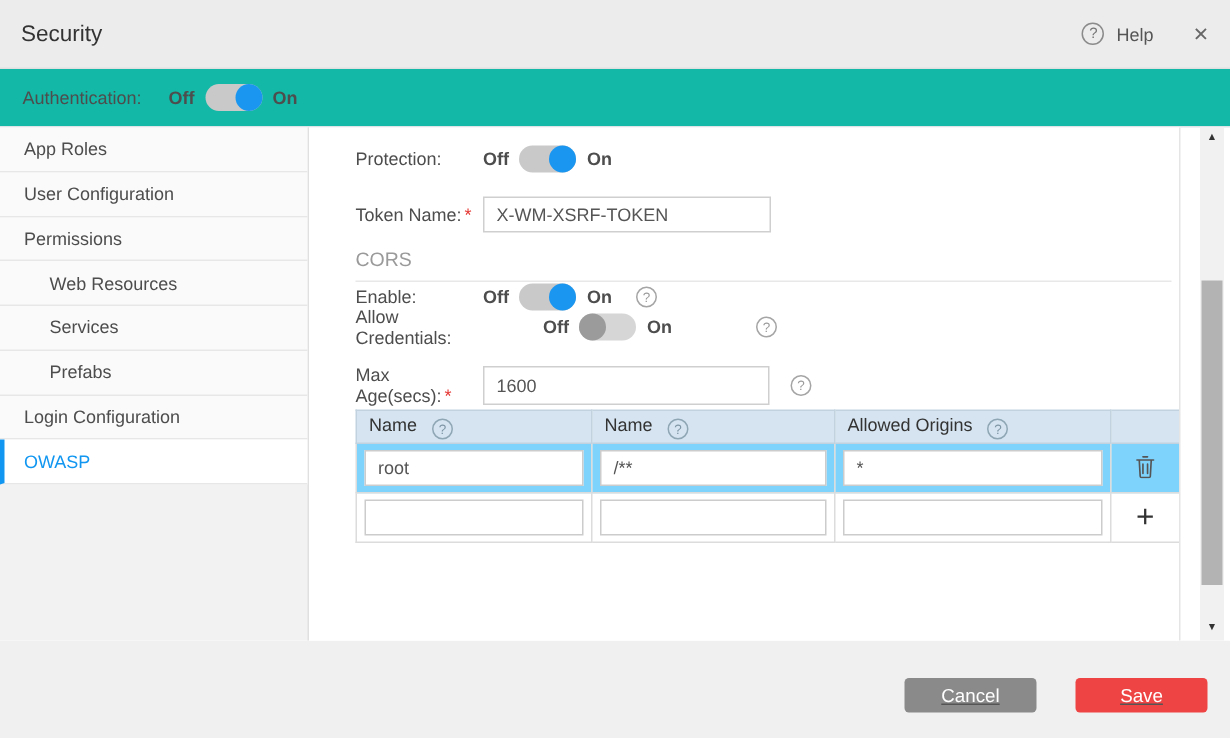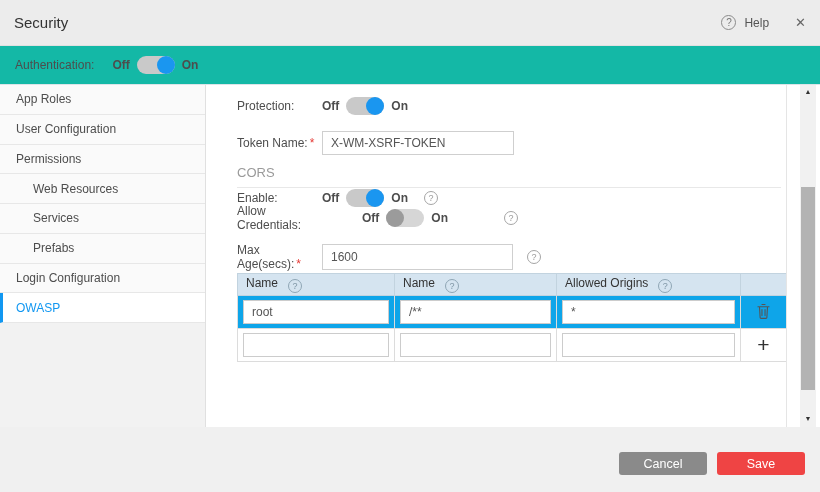--- a/index.html
+++ b/index.html
@@ -64,40 +64,40 @@
   .help-after-tog { margin-left:16px; }
   .help-after-inp { margin-left:14px; }
   .pe-label { margin-top:13px; color:#4d4d4d; }
 
   
   table.pe { margin-top:3px; border-collapse:collapse; table-layout:fixed; width:549px; }
   table.pe th { background:#d5e4f0; border:1px solid #c2d3df; height:22px; font-weight:normal;
                 text-align:left; padding:0 0 0 8px; color:#333; font-size:12px; }
   table.pe th .help-sm { margin-left:10px; vertical-align:-2px; border-color:#8fa6b5; color:#7e95a5; }
   table.pe td { border:1px solid #dcdcdc; height:33px; padding:0; }
-  table.pe tr.r1 td { background:#0ea5e9; }
+  table.pe tr.r1 td { background:#7dd3fc; }
   table.pe tr.r2 td { background:#ffffff; }
   td .cell-input { display:block; width:calc(100% - 10px); height:24px; margin:0 auto;
                    border:1px solid #ccc; background:#fff; font-family:"Liberation Sans",sans-serif;
                    font-size:12px; color:#555; padding:0 8px; outline:none; }
   .col-name{width:157px;} .col-path{width:162px;} .col-orig{width:184px;} .col-act{width:46px;}
   td.act { text-align:center; vertical-align:middle; }
   .trash-btn, .add-btn { background:none; border:none; cursor:pointer; padding:0; }
   .add-btn { font-size:21px; font-weight:300; color:#333; line-height:20px; font-family:"Liberation Sans",sans-serif; }
 
   
   .vscroll { position:absolute; top:0; right:4px; width:16px; height:100%; background:#f1f1f1; }
   .sc-arrow { position:absolute; left:0; width:16px; height:14px; font-size:7px; color:#333;
               text-align:center; line-height:14px; cursor:pointer; }
   .sc-up { top:0; } .sc-down { bottom:1px; }
   .sc-thumb { position:absolute; left:1px; width:14px; top:102px; height:203px; background:#b3b3b3; cursor:pointer; }
 
   
   .footer { flex:1; background:#f0f0f0; display:flex; justify-content:flex-end;
-            align-items:flex-start; padding:25px 15px 0 0; gap:10px; }
+            align-items:flex-start; padding:25px 15px 0 0; gap:26px;text-decoration:underline; }
   .btn { height:23px; min-width:88px; border:none; border-radius:3px; color:#fff;
          font-family:"Liberation Sans",sans-serif; font-size:12.5px; cursor:pointer; }
   .btn-cancel { background:#8a8a8a; }
   .btn-save { background:#ef4444; }
 </style>
 </head>
 <body>
 
 <div class="dialog">
 

